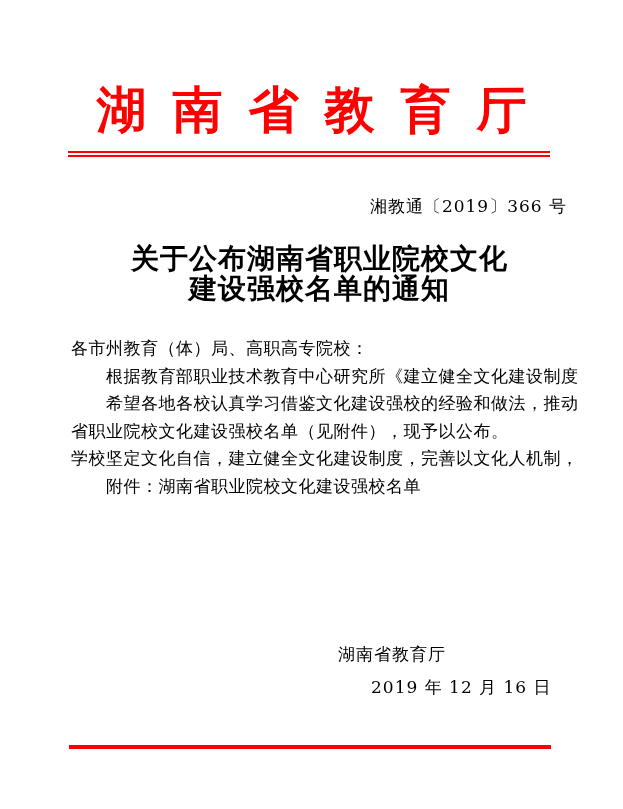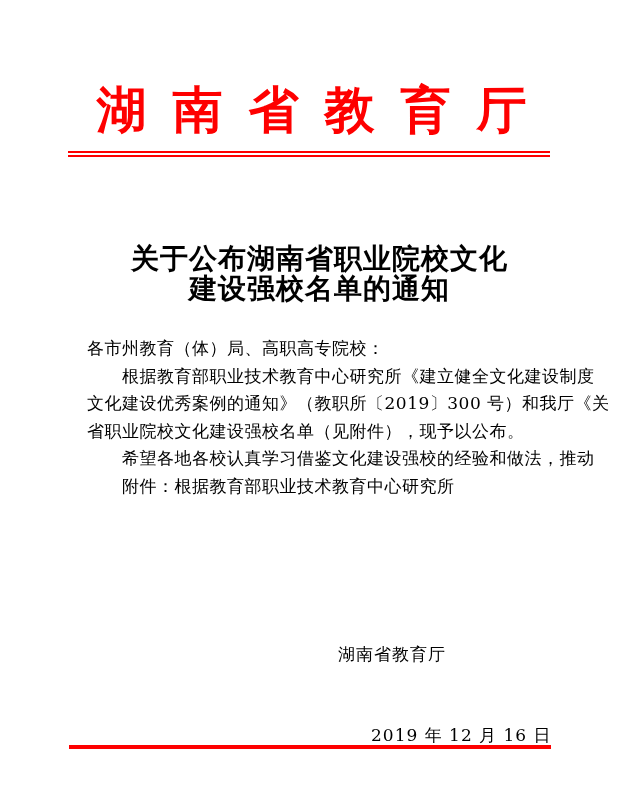--- a/index.html
+++ b/index.html
@@ -70,21 +70,20 @@
     left: 71px;
     width: 482px;
     font-size: 17px;
     line-height: 27.6px;
     letter-spacing: 0.5px;
   }
   .body-text .line {
     text-align: justify;
     text-align-last: justify;
     white-space: nowrap;
-    margin-left: 16px;
   }
   .body-text .line.last {
     text-align: left;
     text-align-last: left;
   }
   .sign-agency {
     position: absolute;
     top: 641px;
     left: 338px;
     font-size: 17px;
@@ -93,53 +92,53 @@
     white-space: nowrap;
   }
   .sign-date {
     position: absolute;
     top: 674px;
     left: 371px;
     font-size: 17px;
     line-height: 27.6px;
     letter-spacing: 1px;
     white-space: nowrap;
-    margin-top: 48px;
   }
   .foot-rule {
     position: absolute;
     top: 745px;
     left: 69px;
     width: 482px;
     height: 4px;
     background: #fe0000;
   }
 </style>
 </head>
 <body>
 
 <div class="page">
 
   <div class="letterhead">湖南省教育厅</div>
 
   <div class="head-rule"></div>
 
+  <div class="doc-number">湘教通〔2019〕366 号</div>
 
   <div class="title">
     <div>关于公布湖南省职业院校文化</div>
     <div>建设强校名单的通知</div>
   </div>
 
   <div class="body-text">
     <div class="line last">各市州教育（体）局、高职高专院校：</div>
     <div class="line">　　根据教育部职业技术教育中心研究所《建立健全文化建设制度</div>
-    <div class="line">文化建设优秀案例的通知》（教职所〔2019〕300 号）和我厅《关</div>
+    <div class="line">　　希望各地各校认真学习借鉴文化建设强校的经验和做法，推动</div>
     <div class="line last">省职业院校文化建设强校名单（见附件），现予以公布。</div>
-    <div class="line">　　希望各地各校认真学习借鉴文化建设强校的经验和做法，推动</div>
-    <div class="line last">　　附件：根据教育部职业技术教育中心研究所</div>
+    <div class="line">学校坚定文化自信，建立健全文化建设制度，完善以文化人机制，</div>
+    <div class="line last">　　附件：湖南省职业院校文化建设强校名单</div>
   </div>
 
   <div class="sign-agency">湖南省教育厅</div>
 
   <div class="sign-date">2019 年 12 月 16 日</div>
 
   <div class="foot-rule"></div>
 
 </div>
 

